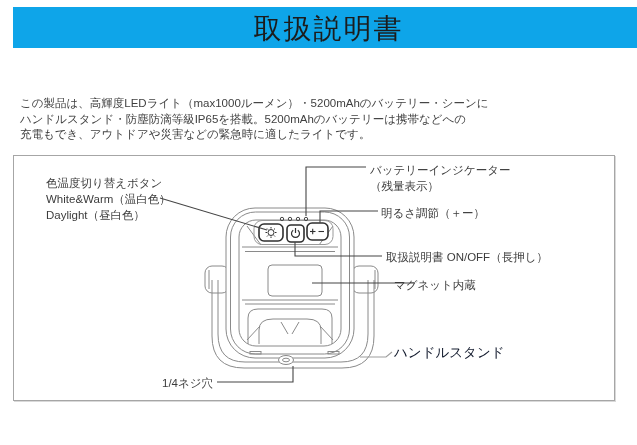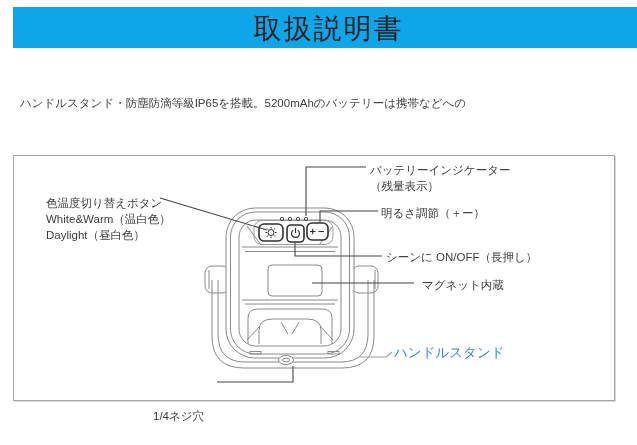--- a/index.html
+++ b/index.html
@@ -13,39 +13,41 @@
     display:flex;align-items:flex-end;justify-content:center;
   }
   .header-title{font-size:28px;letter-spacing:2px;color:#1c1c1c;}
   .intro{left:20px;top:96px;width:520px;font-size:11.5px;line-height:15.5px;color:#3f3f3f;}
   .diagram-box{
     left:13px;top:155px;width:600px;height:244px;
     border:1px solid #a6a6a6;box-shadow:1px 1px 0 #d9d9d9;
   }
   .svg-layer{left:0;top:0;width:637px;height:445px;pointer-events:none;}
   .lbl{font-size:11.5px;line-height:16px;white-space:nowrap;color:#3c3c3c;}
-  .lbl-colortemp{left:46px;top:175px;margin-top:20px;}
+  .lbl-colortemp{left:46px;top:175px;}
   .lbl-battery{left:370px;top:162px;}
   .lbl-brightness{left:381px;top:205px;}
   .lbl-power{left:386px;top:249px;}
-  .lbl-magnet{left:422px;top:277px;}
-  .lbl-handle{left:394px;top:345px;font-size:13.5px;color:#3b82f6;}
-  .lbl-screw{left:153px;top:375px;margin-top:33px;}
+  .lbl-magnet{left:394px;top:277px;}
+  .lbl-handle{left:394px;top:345px;font-size:13.5px;color:#0f172a;}
+  .lbl-screw{left:162px;top:375px;}
 </style>
 </head>
 <body>
 
 <div class="page">
 
   <div class="abs header-bar">
     <span class="header-title">取扱説明書</span>
   </div>
 
   <div class="abs intro">
+    <div>この製品は、高輝度LEDライト（max1000ルーメン）・5200mAhのバッテリー・シーンに</div>
     <div>ハンドルスタンド・防塵防滴等級IP65を搭載。5200mAhのバッテリーは携帯などへの</div>
+    <div>充電もでき、アウトドアや災害などの緊急時に適したライトです。</div>
   </div>
 
   <div class="abs diagram-box"></div>
 
   <svg class="abs svg-layer" viewBox="0 0 637 445">
 
     <g fill="none" stroke="#8a8a8a" stroke-width="1">
       <rect x="205" y="266" width="24" height="27" rx="7" fill="#ffffff"></rect>
       <rect x="352" y="266" width="26" height="27" rx="7" fill="#ffffff"></rect>
       <path d="M 212,280 L 212,336 Q 212,368 244,368 L 342,368 Q 374,368 374,336 L 374,280"></path>
@@ -144,21 +146,21 @@
     <div>Daylight（昼白色）</div>
   </div>
 
   <div class="abs lbl lbl-brightness">明るさ調節（＋ー）</div>
 
   <div class="abs lbl lbl-battery">
     <div>バッテリーインジケーター</div>
     <div>（残量表示）</div>
   </div>
 
-  <div class="abs lbl lbl-power">シーンに ON/OFF（長押し）</div>
+  <div class="abs lbl lbl-power">取扱説明書 ON/OFF（長押し）</div>
 
   <div class="abs lbl lbl-magnet">マグネット内蔵</div>
 
   <div class="abs lbl lbl-handle">ハンドルスタンド</div>
 
   <div class="abs lbl lbl-screw">1/4ネジ穴</div>
 
 </div>
 
 </body></html>

